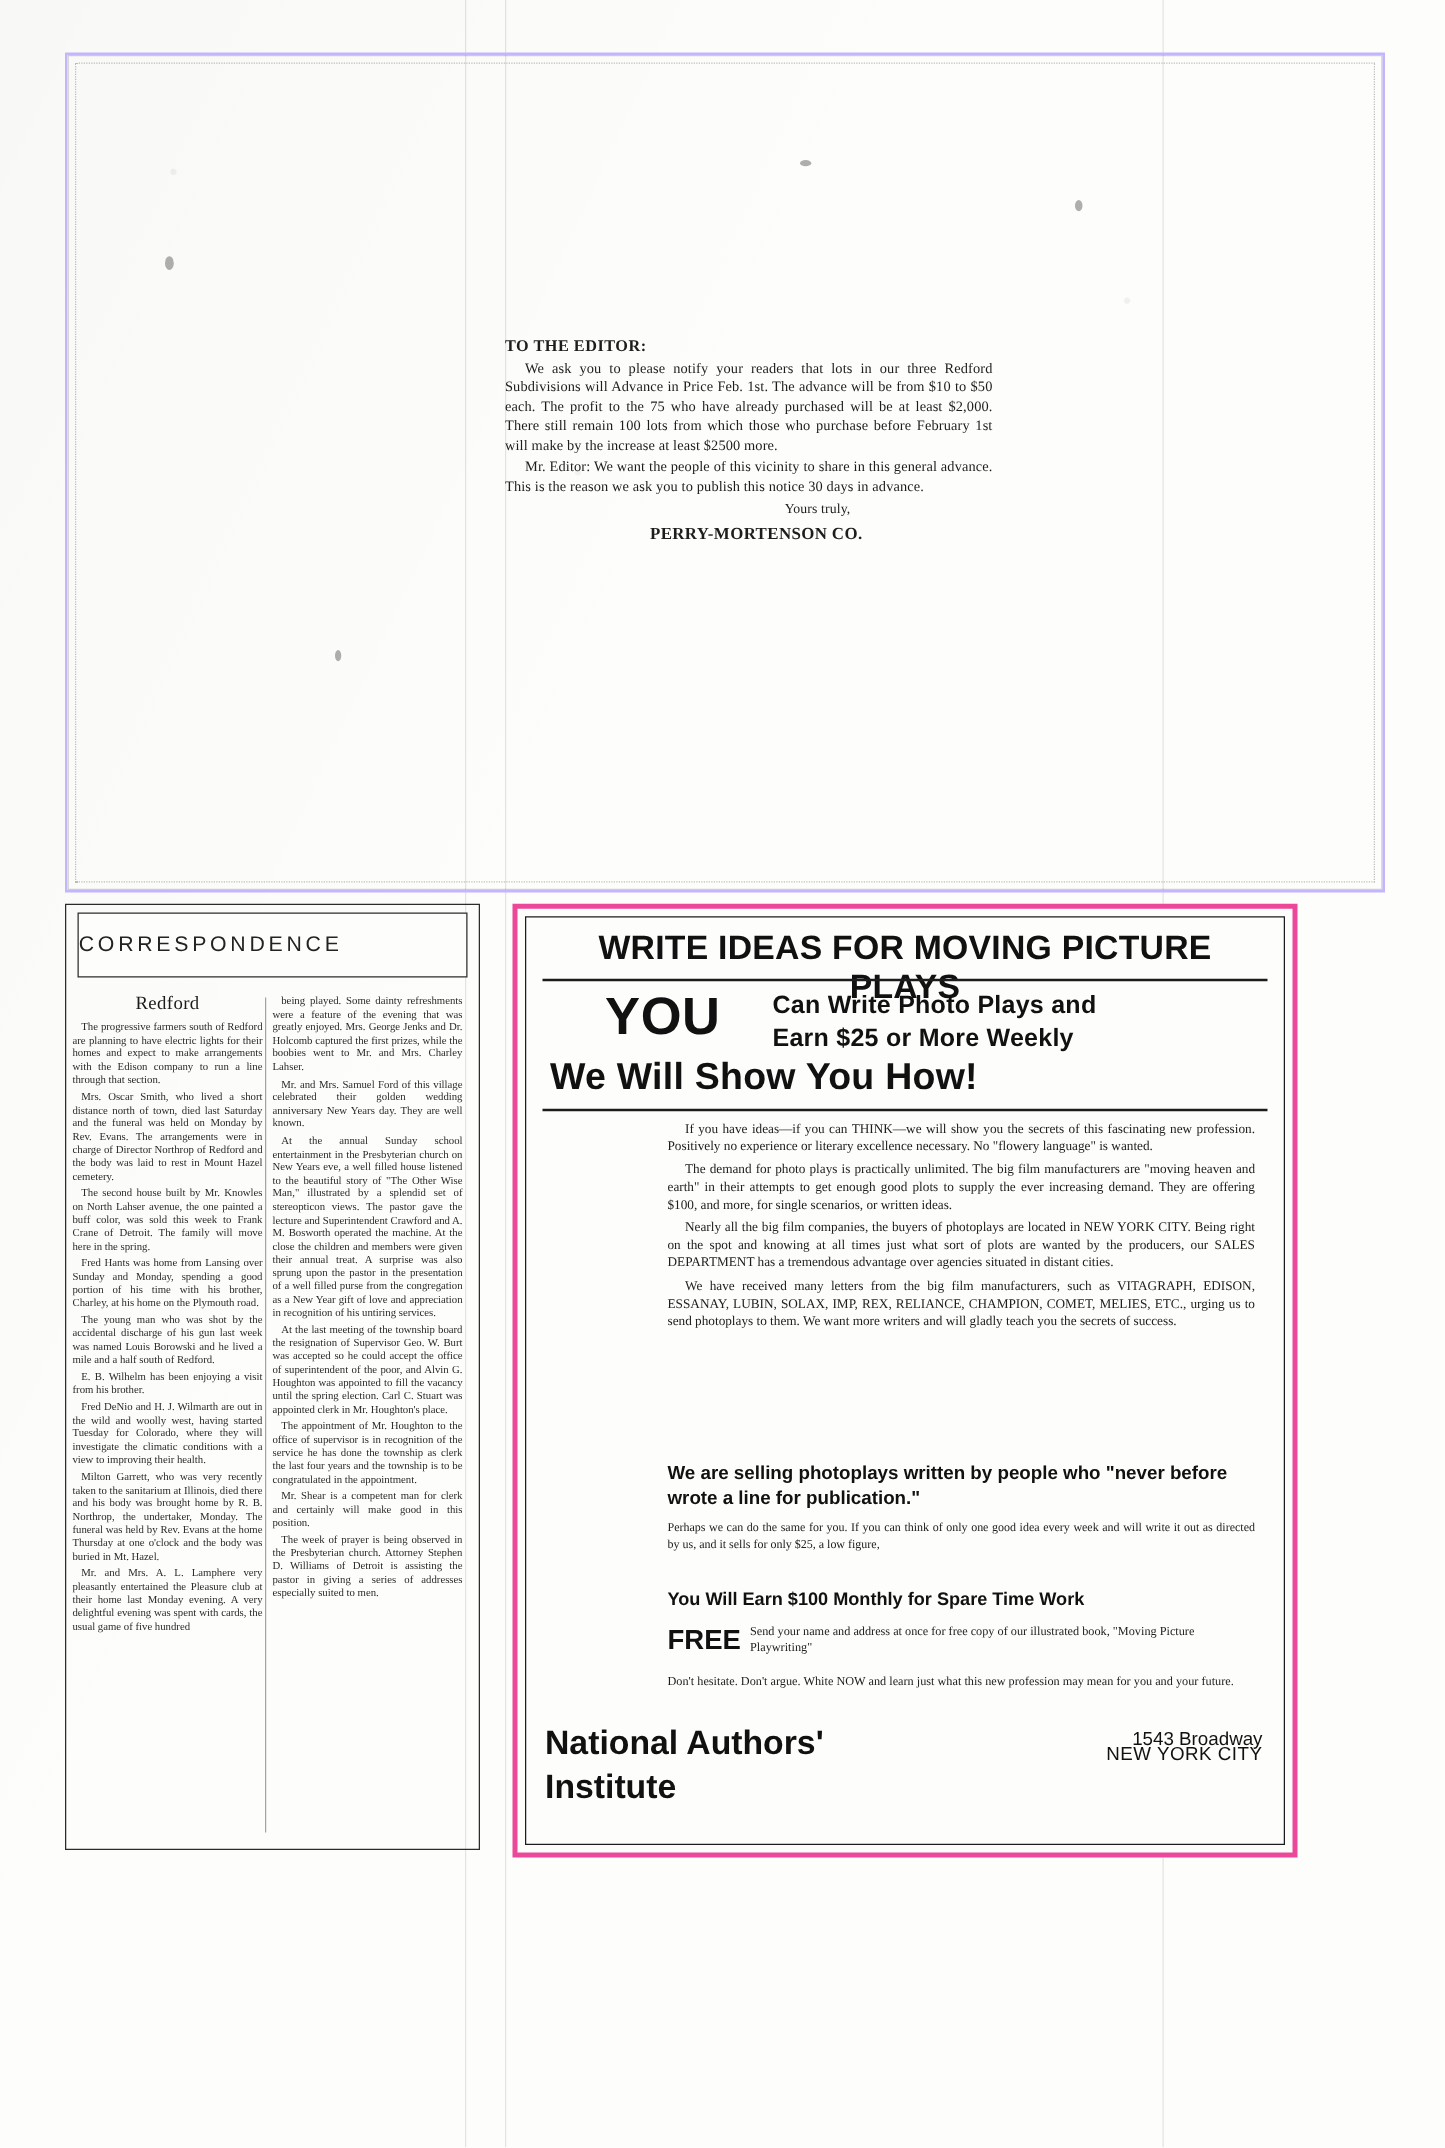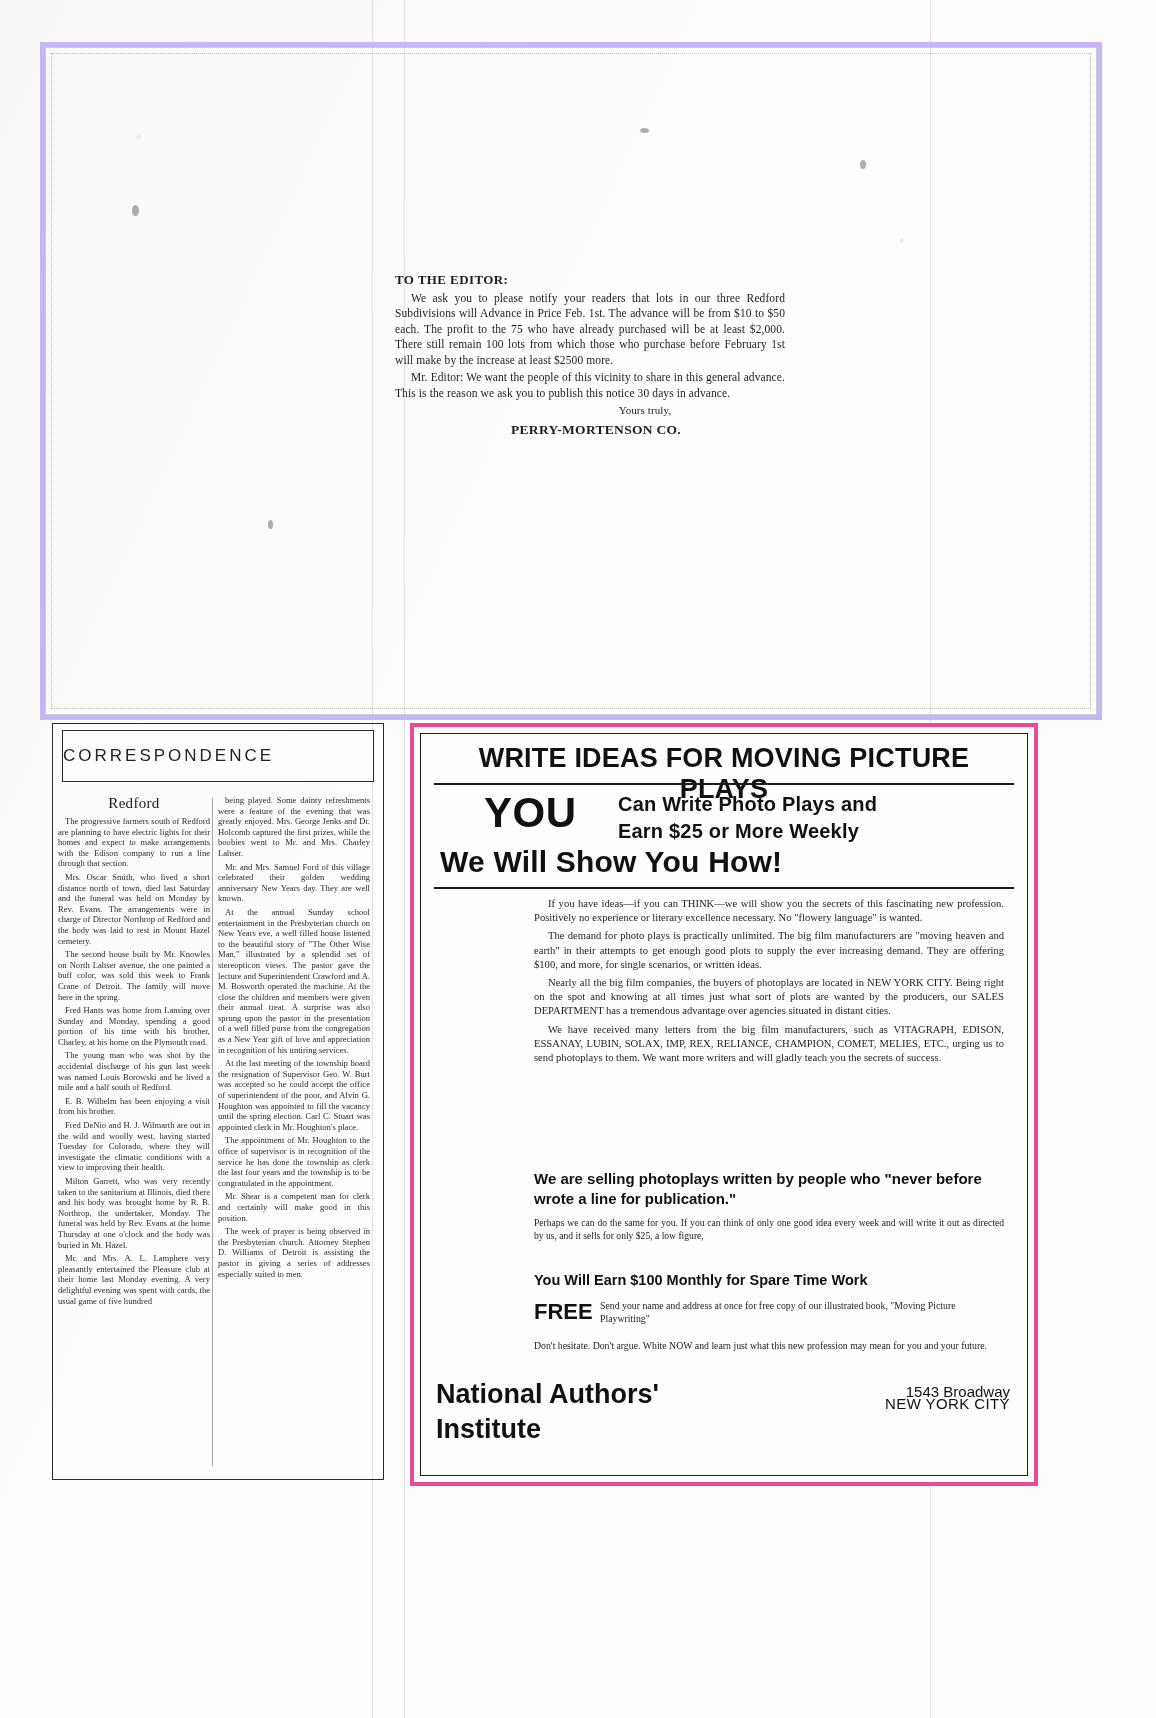--- a/index.html
+++ b/index.html
@@ -25,22 +25,22 @@
       radial-gradient(circle at 62% 46%, rgba(0,0,0,.04) 0 2px, transparent 3px),
       radial-gradient(circle at 24% 62%, rgba(0,0,0,.04) 0 2px, transparent 3px),
       radial-gradient(circle at 88% 70%, rgba(0,0,0,.04) 0 2px, transparent 3px),
       linear-gradient(115deg, rgba(0,0,0,.02) 0%, rgba(255,255,255,0) 40%);
     pointer-events:none;
   }
   .speck{position:absolute;background:#6e6e6e;border-radius:50%;opacity:.55;}
 
   
   .top-box{
-    position:absolute;left:40px;top:42px;width:1052px;height:668px;
-    border:5px solid #c4b5fd;
+    position:absolute;left:52px;top:42px;width:1052px;height:668px;
+    border:2px solid #c4b5fd;
     box-shadow:0 0 0 1px rgba(0,0,0,.18) inset;
   }
   .top-box .inner-rule{
     position:absolute;left:6px;top:6px;right:6px;bottom:6px;
     border:1px dotted rgba(0,0,0,.25);
   }
   .editor-block{
     position:absolute;left:350px;top:225px;width:390px;
     font-size:11.5px;line-height:15.5px;
     color:#1d1d1d;

